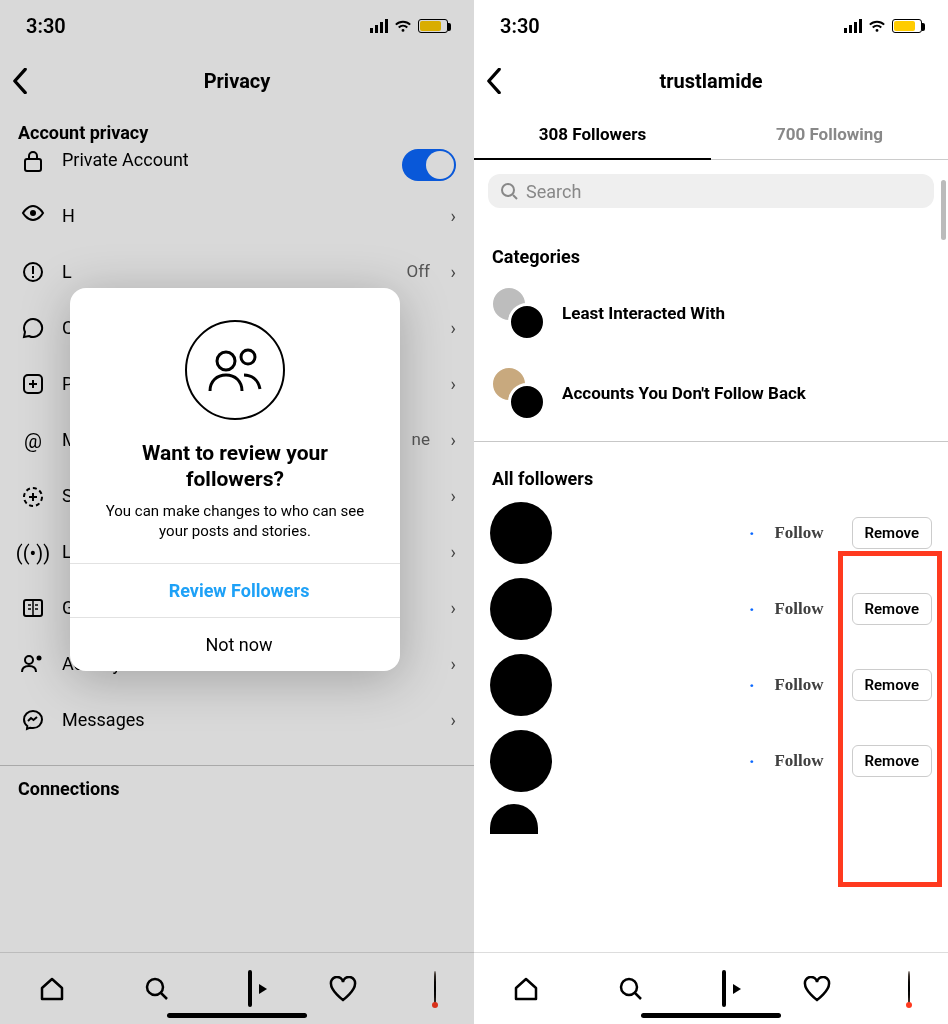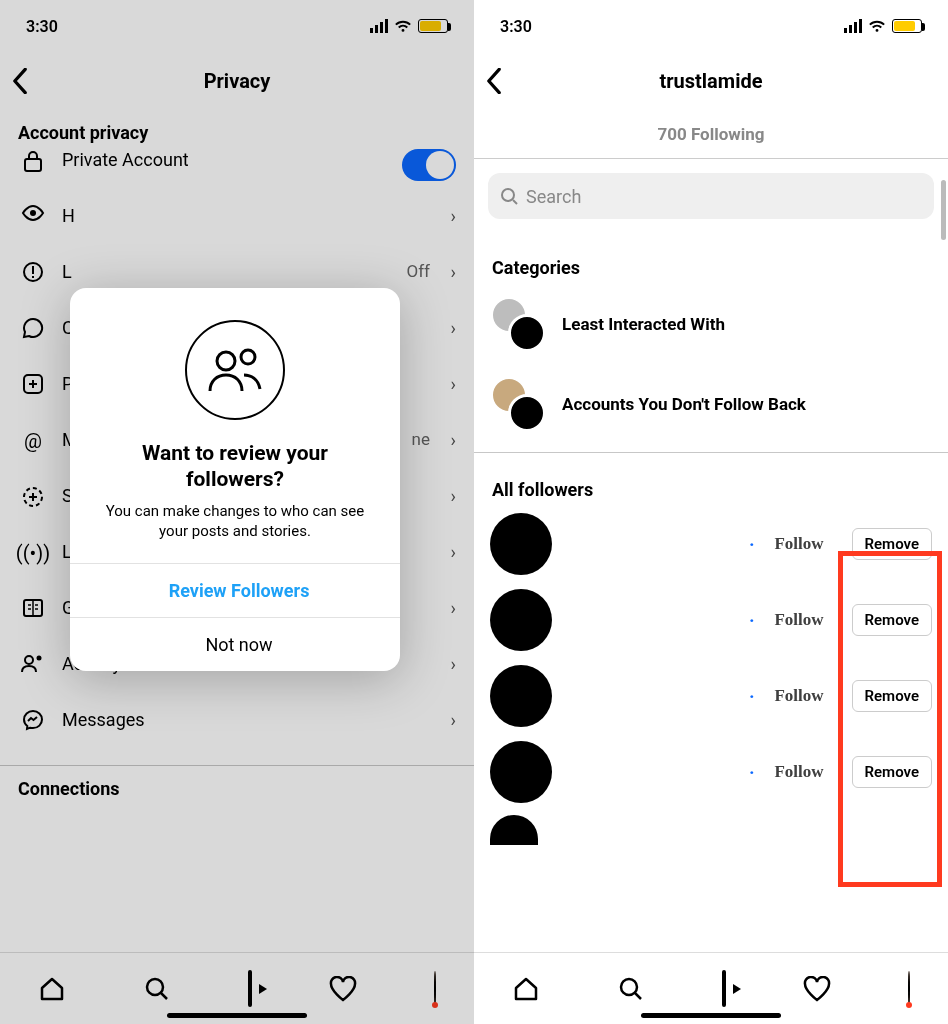--- a/index.html
+++ b/index.html
@@ -2,21 +2,21 @@
 <html><head>
 <meta charset="utf-8">
 <style>
   * { box-sizing: border-box; margin: 0; padding: 0; font-family: -apple-system, BlinkMacSystemFont, "Segoe UI", Roboto, Helvetica, Arial, sans-serif; }
   body { width: 948px; height: 1024px; display: flex; background: #fff; }
   .phone { width: 474px; height: 1024px; position: relative; background: #fff; display: flex; flex-direction: column; }
   .phone.left { filter: brightness(1); }
   .phone.left .dim-overlay { position:absolute; inset:0; background:rgba(0,0,0,0.15); z-index:1; pointer-events:none; }
 
   
-  .status-bar { height: 52px; display:flex; align-items:center; justify-content:space-between; padding: 0 26px; font-size: 16px; font-weight:600; }
+  .status-bar { height: 52px; display:flex; align-items:center; justify-content:space-between; padding: 0 26px; font-size: 20px; font-weight:600; }
   .status-right { display:flex; align-items:center; gap:6px; }
   .batt { width:30px; height:14px; border:1.5px solid #000; border-radius:3px; position:relative; }
   .batt:after { content:""; position:absolute; right:-4px; top:3px; width:3px; height:8px; background:#000; border-radius:0 2px 2px 0;}
   .batt-fill { position:absolute; left:1px; top:1px; bottom:1px; width:75%; background:#ffcc00; border-radius:2px;}
 
   
   .header { height: 58px; display:flex; align-items:center; position:relative; }
   .back { position:absolute; left:12px; font-size:28px; line-height:1; }
   .header-title { width:100%; text-align:center; font-size:20px; font-weight:700; }
 
@@ -43,21 +43,21 @@
   .bottom-nav { height:72px; border-top:1px solid #ddd; display:flex; align-items:center; justify-content:space-around; background:#fff; position:absolute; bottom:0; left:0; right:0;}
   .bottom-nav span { font-size:28px;}
   .home-ind { position:absolute; bottom:6px; left:50%; transform:translateX(-50%); width:140px; height:5px; background:#000; border-radius:3px;}
   .avatar-dot { width:28px; height:28px; border-radius:50%; background:#9a765e; border:1px solid #000; position:relative;}
   .avatar-dot:after{content:"";position:absolute;right:-3px;bottom:-3px;width:6px;height:6px;border-radius:50%;background:#ff3a1f;}
 
   
   .tabs { display:flex; }
   .tab { flex:1; text-align:center; padding:14px 0; font-size:17px; font-weight:700; color:#888; border-bottom:1px solid #ccc;}
   .tab.active { color:#000; border-bottom:2px solid #000;}
-  .search { margin:14px 14px 0; height:46px; background:#efefef; border-radius:12px; display:flex; align-items:center; padding:0 12px; color:#888; font-size:18px;}
+  .search { margin:14px 14px 0; height:34px; background:#efefef; border-radius:12px; display:flex; align-items:center; padding:0 12px; color:#888; font-size:18px;}
   .search .mag { margin-right:8px; font-size:18px;}
   .cat-row { display:flex; align-items:center; height:80px; padding:0 16px; gap:16px;}
   .thumb-pair { position:relative; width:56px; height:56px;}
   .thumb-pair .a, .thumb-pair .b { position:absolute; width:38px; height:38px; border-radius:50%; border:3px solid #fff; background:#000;}
   .thumb-pair .a { left:0; top:0; background:#c8a97e;}
   .thumb-pair .b { right:0; bottom:0;}
   .cat-label { font-size:17px; font-weight:700;}
   .foll-row { display:flex; align-items:center; height:76px; padding:0 16px; gap:14px;}
   .av { width:62px; height:62px; border-radius:50%; background:#000;}
   .dot { color:#0b68ff; font-weight:900; margin-left:auto; margin-right:6px;}
@@ -286,20 +286,21 @@
   <div class="header">
     <span class="back">
       <svg width="16" height="26" viewBox="0 0 12 20">
           <path d="M10 1L2 10l8 9" stroke="#000" stroke-width="2.5" fill="none" stroke-linecap="round" stroke-linejoin="round"></path>
         </svg>
     </span>
     <div class="header-title">trustlamide</div>
   </div>
 
   <div class="tabs">
+    <div class="tab active">308 Followers</div>
     <div class="tab">700 Following</div>
   </div>
 
   <div class="search">
     <span class="mag">
         <svg width="18" height="18" viewBox="0 0 18 18">
           <circle cx="8" cy="8" r="6" stroke="#888" stroke-width="2" fill="none"></circle>
           <path d="M13 13l4 4" stroke="#888" stroke-width="2"></path>
         </svg>
       </span>

